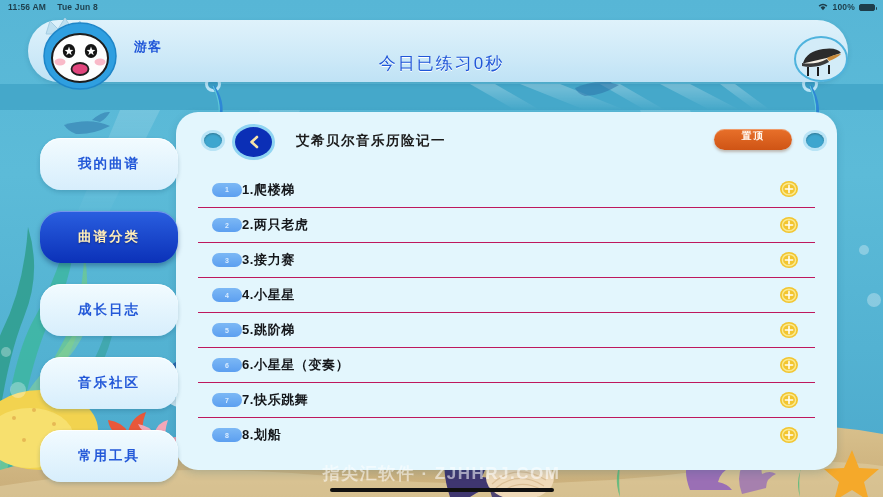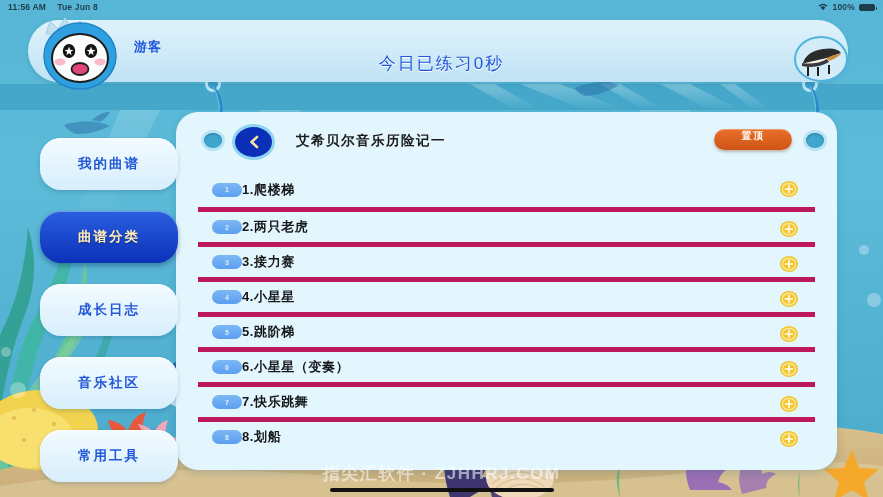--- a/index.html
+++ b/index.html
@@ -143,21 +143,21 @@
     width: 18px; height: 15px; border-radius: 50%;
     background: #3ea6cf;
     box-shadow: 0 0 0 3px #b9e4f6, inset 0 1px 2px rgba(0,0,0,.3);
   }
 
   
   .song-list { padding: 0 22px; }
   .song-row {
     position: relative; height: 35px;
     display: flex; align-items: center;
-    border-top: 5px solid #be185d;
+    border-top: 1px solid #be185d;
     cursor: pointer;
   }
   .song-row:first-child { border-top: none; }
   .num-pill {
     width: 30px; height: 14px; border-radius: 7px;
     background: linear-gradient(180deg,#7cb8f5 0%,#5c9ff0 100%);
     color: #d9ecff; font-size: 7px; font-weight: bold;
     display: flex; align-items: center; justify-content: center;
     margin-left: 14px;
     flex: 0 0 auto;

